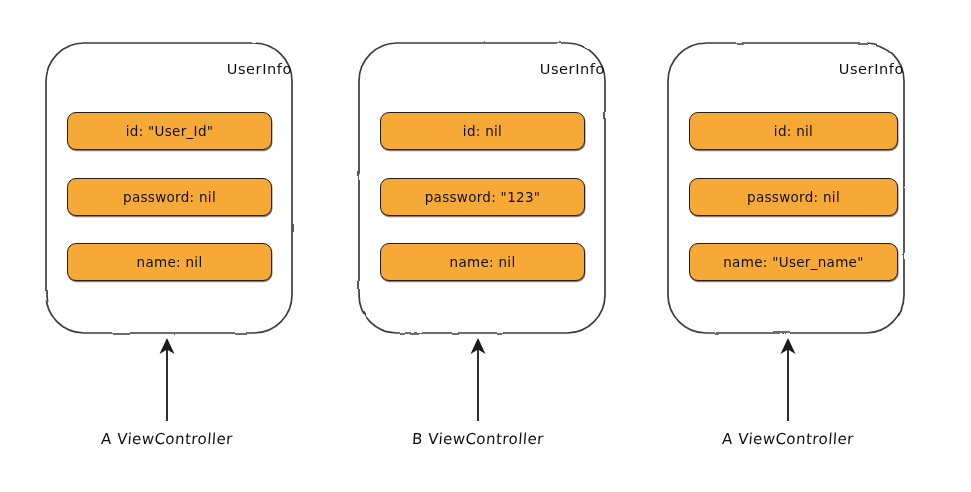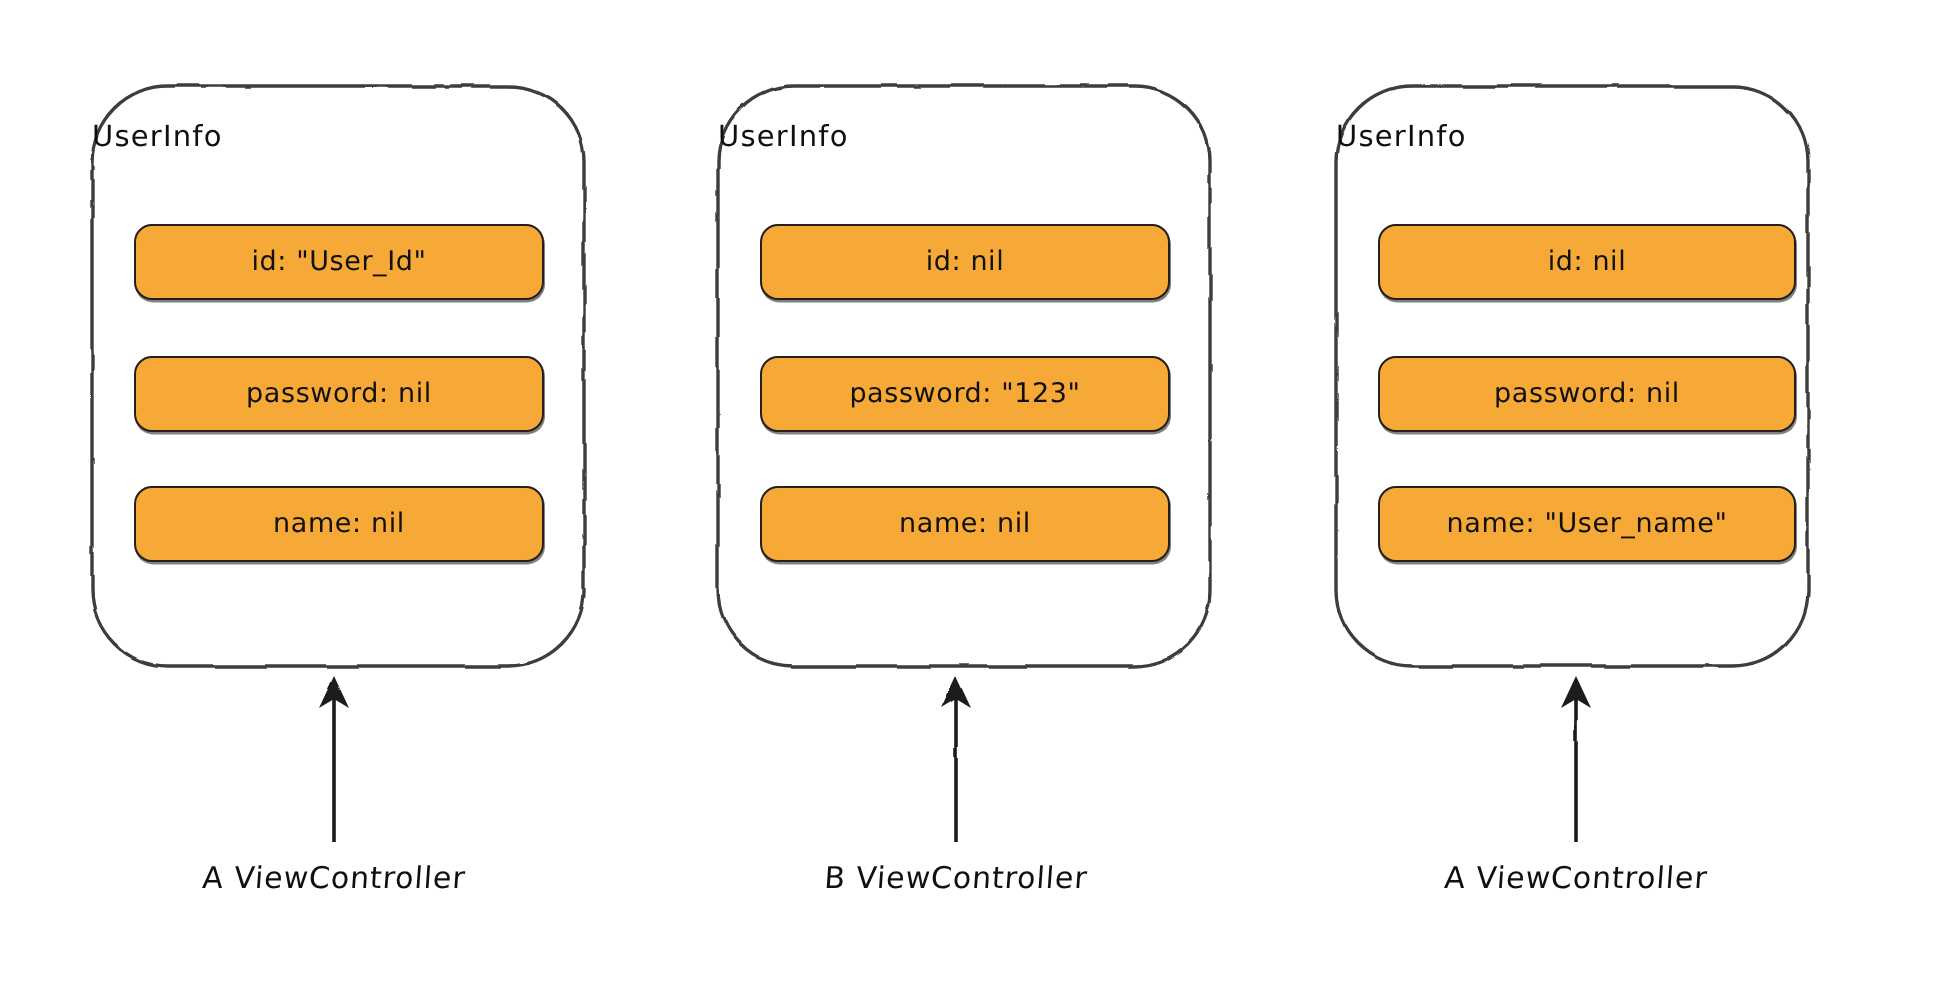--- a/index.html
+++ b/index.html
@@ -35,21 +35,21 @@
     position: absolute;
     box-sizing: border-box;
     background: #ffffff;
   }
 
   .card-title {
     position: absolute;
     left: 0;
     right: 0;
     top: 18px;
-    text-align: left;
+    text-align: right;
     font-family: "DejaVu Sans", sans-serif;
     font-size: 14.5px;
     letter-spacing: 0.6px;
     color: #101010;
     white-space: nowrap;
   }
 
   
   .pill {
     position: absolute;

